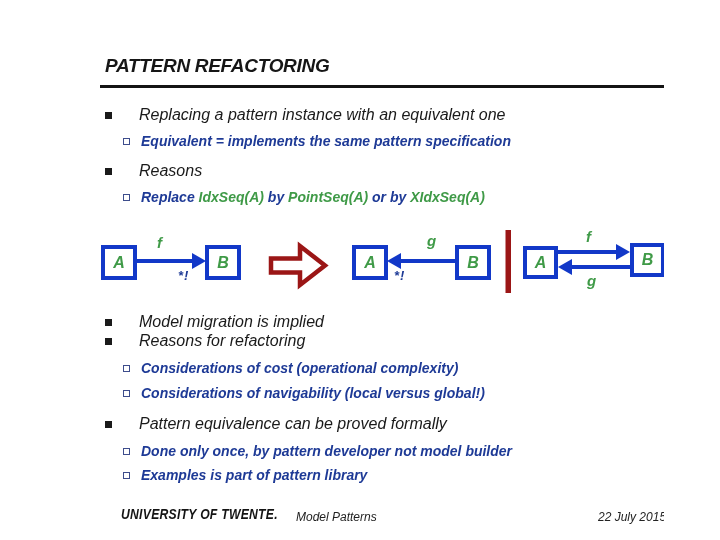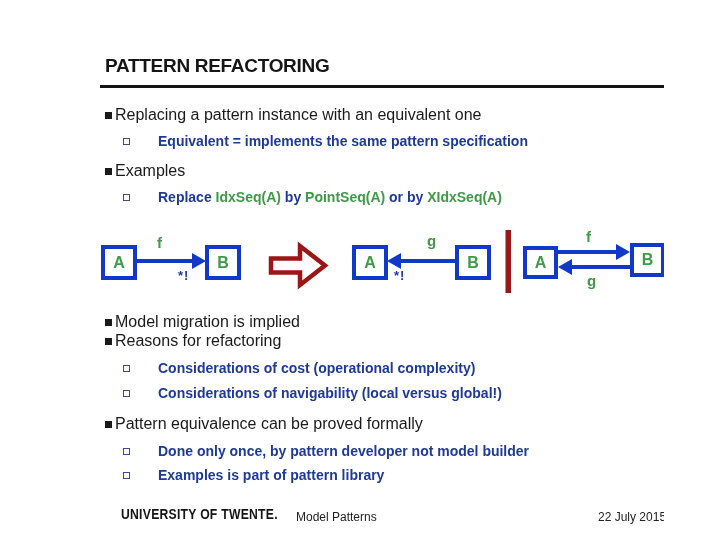--- a/index.html
+++ b/index.html
@@ -1,32 +1,32 @@
 <!DOCTYPE html>
 <html><head>
 <meta charset="utf-8">
 <style>
   html,body { margin:0; padding:0; background:#fff; }
   #slide {
     position:relative; width:664px; height:540px; background:#ffffff;
-    font-family:"Liberation Sans", sans-serif; overflow:hidden;
+    font-family:"Liberation Sans", sans-serif; overflow:hidden;font-style:italic;
   }
   .abs { position:absolute; }
 
   .title {
     left:105px; top:55px; font-size:19px; font-weight:bold; color:#161616;
     letter-spacing:-0.3px; white-space:nowrap;
   }
   .rule { left:100px; top:85px; width:620px; height:3px; background:#141414; }
 
   
-  .l1 { left:105px; display:flex; align-items:center; gap:3px; font-size:16px;
+  .l1 { left:105px; display:flex; align-items:center; gap:27px; font-size:16px;
         color:#1a1a1a; white-space:nowrap; }
   .l1 .sq { width:7px; height:7px; background:#1a1a1a; flex:0 0 auto; margin-top:1px; }
-  .l2 { left:123px; display:flex; align-items:center; gap:28px; font-size:14px;
+  .l2 { left:123px; display:flex; align-items:center; gap:11px; font-size:14px;
         font-weight:bold; color:#1e3a96; white-space:nowrap; }
   .l2 .sq { width:5px; height:5px; background:#ffffff; border:1px solid #3d4d8c; flex:0 0 auto; margin-top:1px; }
   .green { color:#3f9a47; }
 
   
   .dbox {
     position:absolute; box-sizing:border-box; border:4px solid #1238c8; background:#fff;
     color:#3f9a47; font-weight:bold; font-size:16px;
     display:flex; align-items:center; justify-content:center; line-height:1;
   }
@@ -52,21 +52,21 @@
     <span>Replacing a pattern instance with an equivalent one</span>
   </div>
 
   <div class="abs l2" style="top:133px;">
     <span class="sq"></span>
     <span>Equivalent = implements the same pattern specification</span>
   </div>
 
   <div class="abs l1" style="top:162px;">
     <span class="sq"></span>
-    <span>Examples</span>
+    <span>Reasons</span>
   </div>
 
   <div class="abs l2" style="top:189px;">
     <span class="sq"></span>
     <span><span>Replace </span><span class="green">IdxSeq(A)</span><span> by </span><span class="green">PointSeq(A)</span><span> or by </span><span class="green">XIdxSeq(A)</span></span>
   </div>
 
 
   <svg id="diagram-svg" viewBox="0 0 720 72" xmlns="http://www.w3.org/2000/svg">
 

